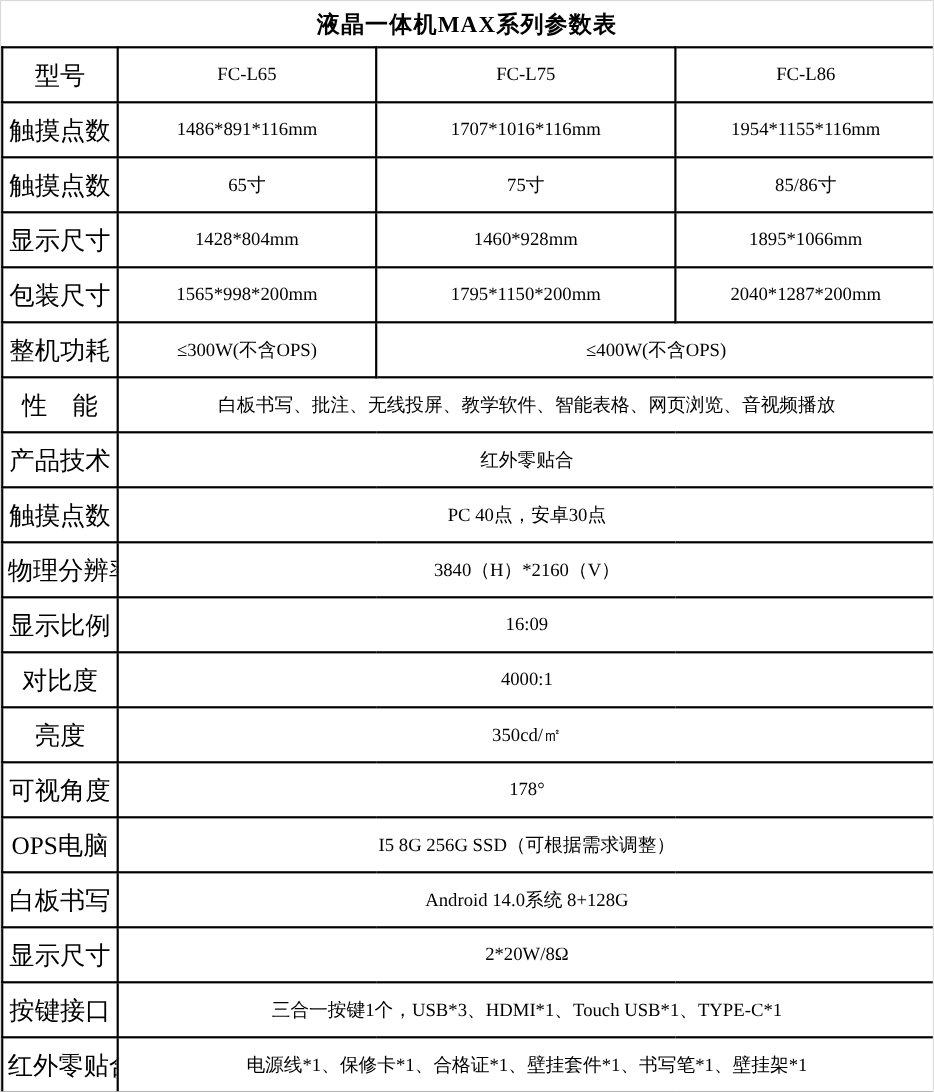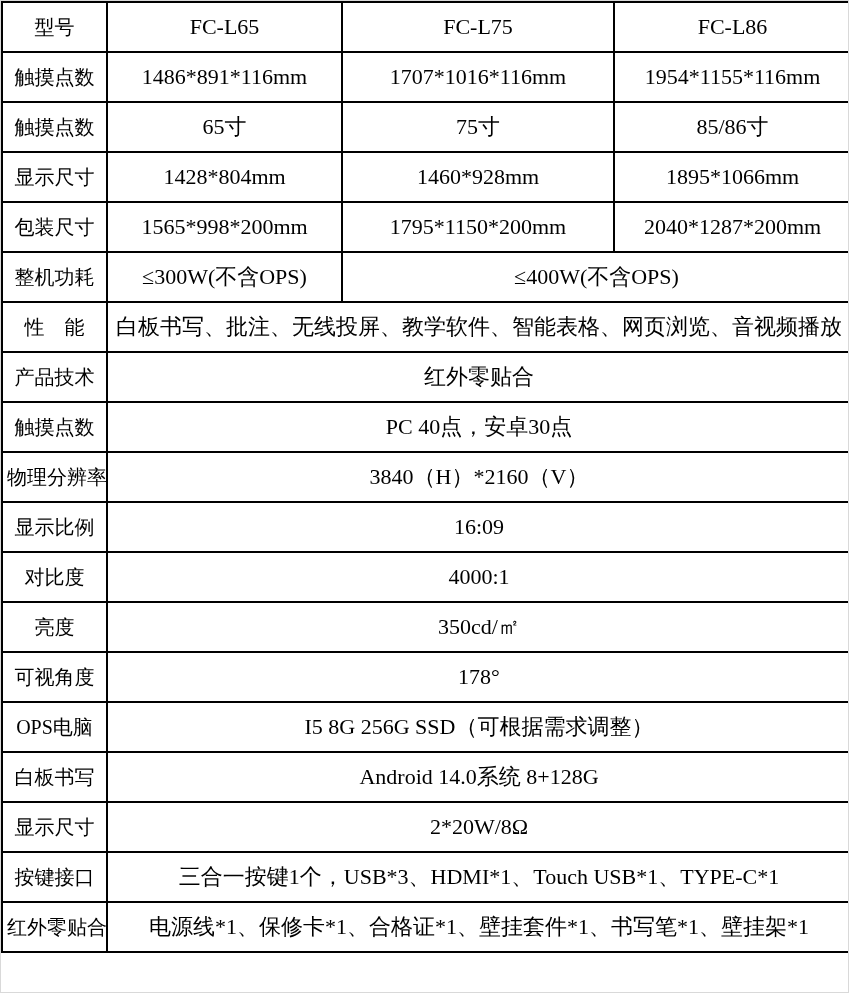--- a/index.html
+++ b/index.html
@@ -26,39 +26,40 @@
   }
   table.spec {
     width: 849px;
     border-collapse: collapse;
     table-layout: fixed;
   }
   table.spec td {
     border: 2px solid #000000;
     text-align: center;
     vertical-align: middle;
-    font-size: 22px;
+    font-size: 17px;
     height: 50px;
     padding: 0 4px;
     overflow: hidden;
     white-space: nowrap;
   }
   table.spec td.label {
-    font-size: 20px;
+    font-size: 23px;
   }
   col.c-label { width: 105px; }
   col.c-m1 { width: 235px; }
   col.c-m2 { width: 272px; }
   col.c-m3 { width: 237px; }
 </style>
 </head>
 <body>
 
 <div class="page">
 
+  <div class="title">液晶一体机MAX系列参数表</div>
 
   <table class="spec">
     <colgroup>
       <col class="c-label">
         <col class="c-m1">
         <col class="c-m2">
         <col class="c-m3">
     </colgroup>
     <tbody>
       <tr>

